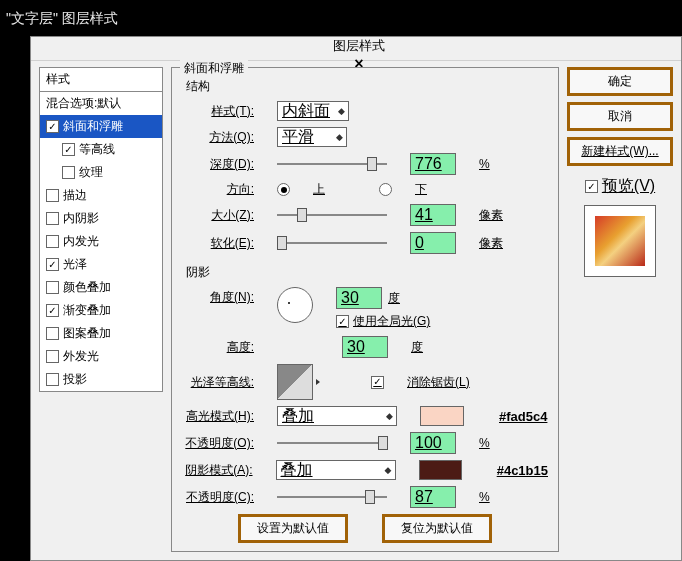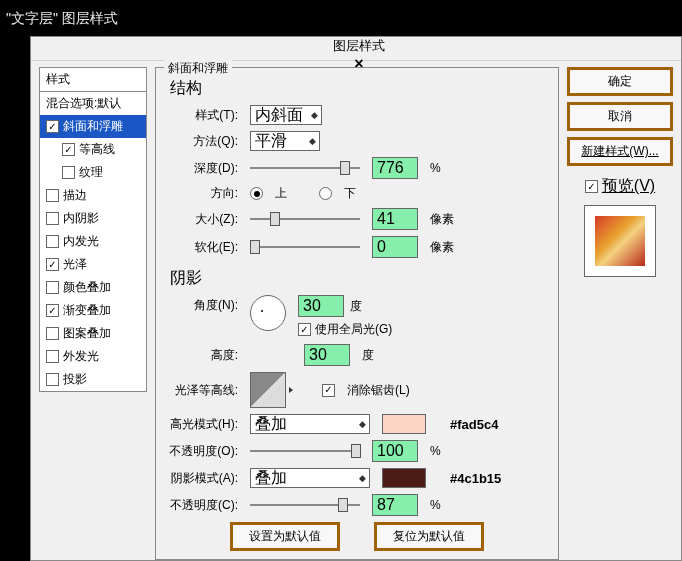--- a/index.html
+++ b/index.html
@@ -2,35 +2,35 @@
 <html><head>
 <meta charset="utf-8">
 <style>
 * { box-sizing: border-box; margin: 0; padding: 0; font-family: "Microsoft YaHei", "PingFang SC", sans-serif; }
 body { background: #000; width: 682px; height: 561px; overflow: hidden; }
 .app-title { color: #e8e8e8; font-size: 14px; padding: 10px 0 0 6px; height: 36px; }
 .dialog { position: absolute; left: 30px; top: 36px; right: 0; bottom: 0; background: #f0f0f0; border: 1px solid #888; }
 .dialog-titlebar { height: 24px; display: flex; align-items: center; justify-content: space-between; padding: 0 6px 0 12px; font-size: 13px; border-bottom: 1px solid #d0d0d0; flex-direction: column; }
 .close-x { width: 18px; text-align: center; cursor: pointer; font-size: 16px; font-weight: bold; }
 .dialog-body { display: flex; padding: 6px 8px 8px 8px; gap: 8px; height: calc(100% - 24px); }
-.styles-col { width: 108px; }
+.styles-col { width: 124px; }
 .styles-header { border: 1px solid #888; background: #fff; font-size: 12px; padding: 3px 6px; }
 .styles-list { border: 1px solid #888; border-top: none; background: #fff; font-size: 12px; }
 .styles-list .item { display: flex; align-items: center; padding: 3px 6px; gap: 4px; cursor: pointer; }
 .styles-list .item.blend { padding-left: 6px; }
 .styles-list .item.indent1 { padding-left: 6px; }
 .styles-list .item.indent2 { padding-left: 22px; }
 .styles-list .item.sel { background: #1a56c4; color: #fff; }
 .cb { width: 13px; height: 13px; border: 1px solid #666; background: #fff; display: inline-flex; align-items: center; justify-content: center; font-size: 10px; line-height: 1; color: #000; flex-shrink: 0; }
 .cb.checked::after { content: "✓"; }
 .main-col { flex: 1; min-width: 0; }
 .group { border: 1px solid #888; padding: 8px 10px; margin-bottom: 6px; position: relative; }
 .group-title { position: absolute; top: -8px; left: 8px; background: #f0f0f0; padding: 0 4px; font-size: 12px; }
-.section-title { font-size: 16px; margin: 2px 0 6px 4px; }
-.row { display: flex; align-items: center; font-size: 12px; margin-bottom: 6px; gap: 12px; }
+.section-title { font-size: 12px; margin: 2px 0 6px 4px; }
+.row { display: flex; align-items: center; font-size: 12px; margin-bottom: 6px; gap: 23px; text-decoration: underline; }
 .row .lbl { width: 72px; text-align: right; }
 .select { border: 1px solid #666; background: #fff; height: 20px; font-size: 16px; padding: 0 18px 0 4px; position: relative; display: inline-flex; align-items: center; min-width: 70px; }
 .select::after { content: ""; position: absolute; right: 4px; top: 50%; transform: translateY(-50%); width: 0; height: 0; border-left: 4px solid transparent; border-right: 4px solid transparent; border-top: 5px solid #333; }
 .select.updown::after { content: "◆"; border: none; font-size: 9px; right: 3px; color: #333; width: auto; height: auto; transform: translateY(-55%); }
 .slider { flex: 1; height: 18px; position: relative; display: flex; align-items: center; max-width: 110px; }
 .slider .track { height: 2px; background: #888; width: 100%; }
 .slider .thumb { position: absolute; width: 10px; height: 14px; background: #ddd; border: 1px solid #555; top: 2px; }
 .numbox { width: 46px; height: 22px; border: 1px solid #666; background: #86efac; font-size: 16px; padding: 0 4px; display: inline-flex; align-items: center; }
 .unit { font-size: 12px; }
 .radio { width: 13px; height: 13px; border: 1px solid #666; border-radius: 50%; background: #fff; display: inline-flex; align-items: center; justify-content: center; }

